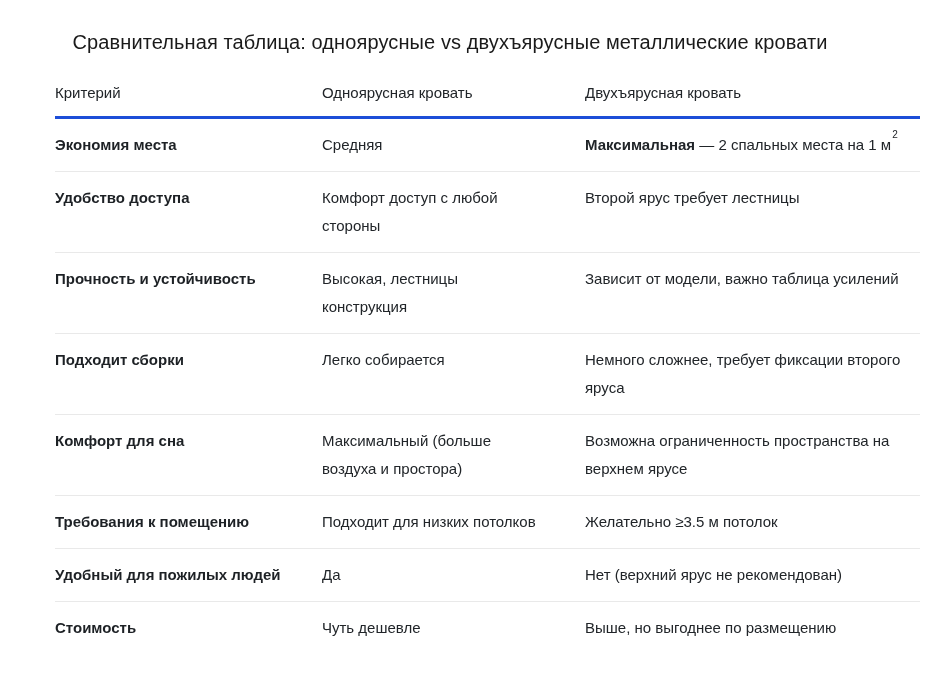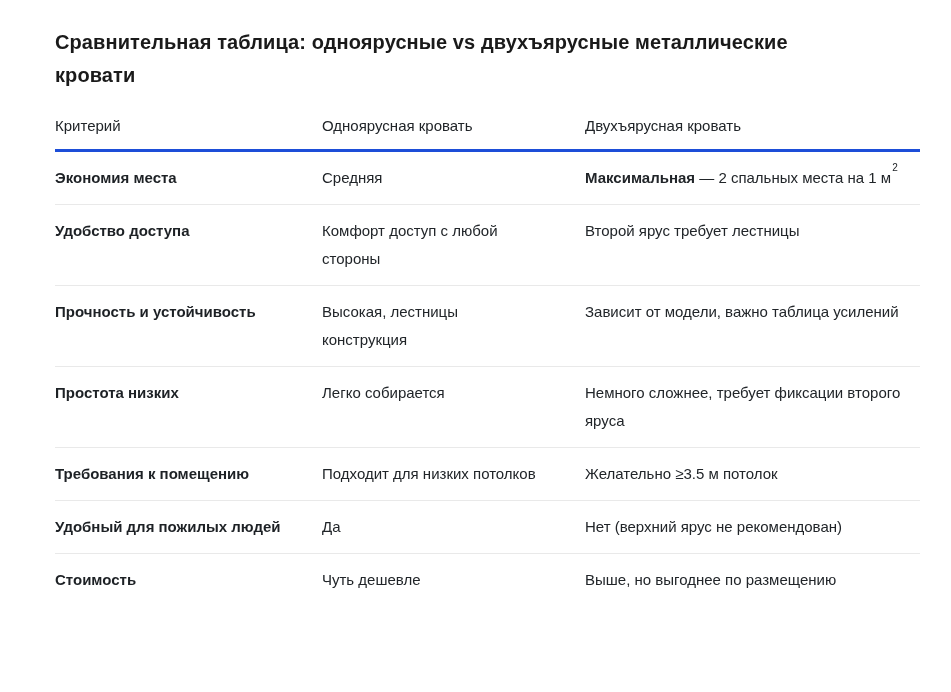--- a/index.html
+++ b/index.html
@@ -9,25 +9,26 @@
     background: #ffffff;
     color: #212529;
     font-family: "Liberation Sans", "DejaVu Sans", sans-serif;
     overflow: hidden;
   }
   .page { padding: 26px 30px 0 55px; box-sizing: border-box; }
 
   .title {
     font-size: 20px;
     line-height: 33px;
-    font-weight: 700;
+    font-weight: 400;
     color: #1a1a1a;
     margin: 0 0 24px 0;
     max-width: 790px;
     letter-spacing: 0.1px;
+    text-align: center;
   }
 
   table.cmp {
     border-collapse: collapse;
     table-layout: fixed;
     width: 865px;
     font-size: 15px;
   }
   col.c1 { width: 267px; }
   col.c2 { width: 263px; }
@@ -112,27 +113,38 @@
           </td>
           <td>
             <div class="cellwrap"><span>Высокая, лестницы конструкция</span></div>
           </td>
           <td>
             <div class="cellwrap"><span>Зависит от модели, важно таблица усилений</span></div>
           </td>
         </tr>
         <tr>
           <td class="criterion">
-            <div class="cellwrap"><span>Простота низких</span></div>
+            <div class="cellwrap"><span>Подходит сборки</span></div>
           </td>
           <td>
             <div class="cellwrap"><span>Легко собирается</span></div>
           </td>
           <td>
             <div class="cellwrap"><span>Немного сложнее, требует фиксации второго яруса</span></div>
+          </td>
+        </tr>
+        <tr>
+          <td class="criterion">
+            <div class="cellwrap"><span>Комфорт для сна</span></div>
+          </td>
+          <td>
+            <div class="cellwrap"><span>Максимальный (больше воздуха и простора)</span></div>
+          </td>
+          <td>
+            <div class="cellwrap"><span>Возможна ограниченность пространства на верхнем ярусе</span></div>
           </td>
         </tr>
         <tr>
           <td class="criterion">
             <div class="cellwrap"><span>Требования к помещению</span></div>
           </td>
           <td>
             <div class="cellwrap"><span>Подходит для низких потолков</span></div>
           </td>
           <td>

